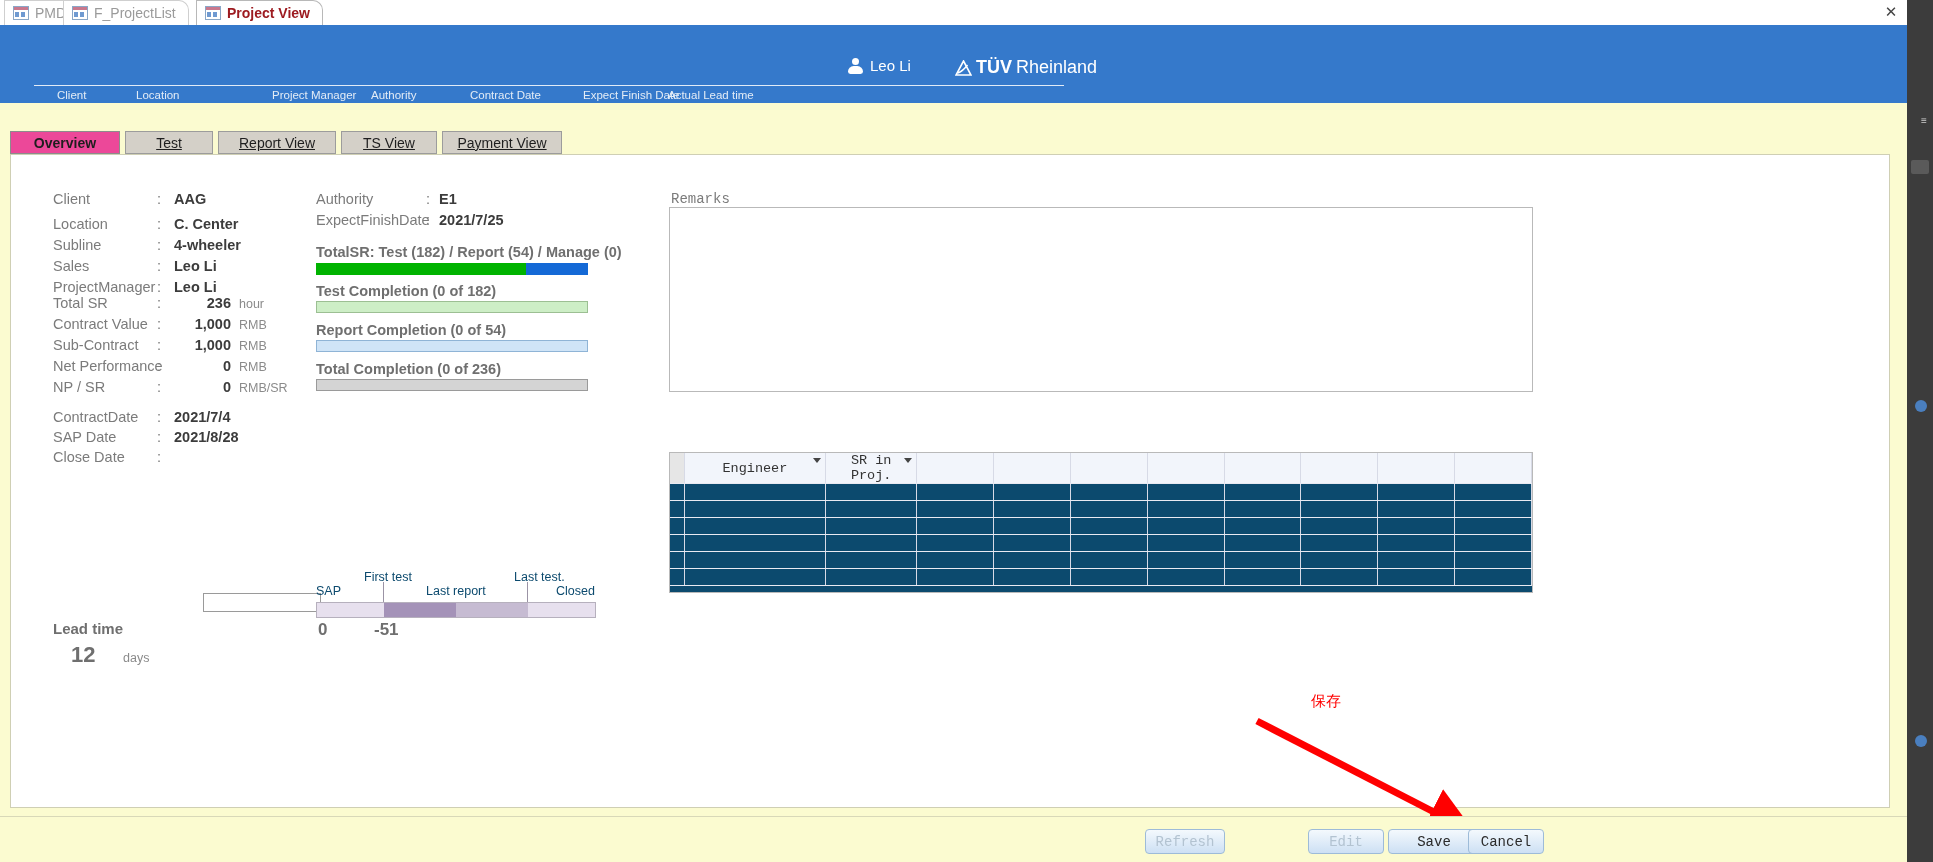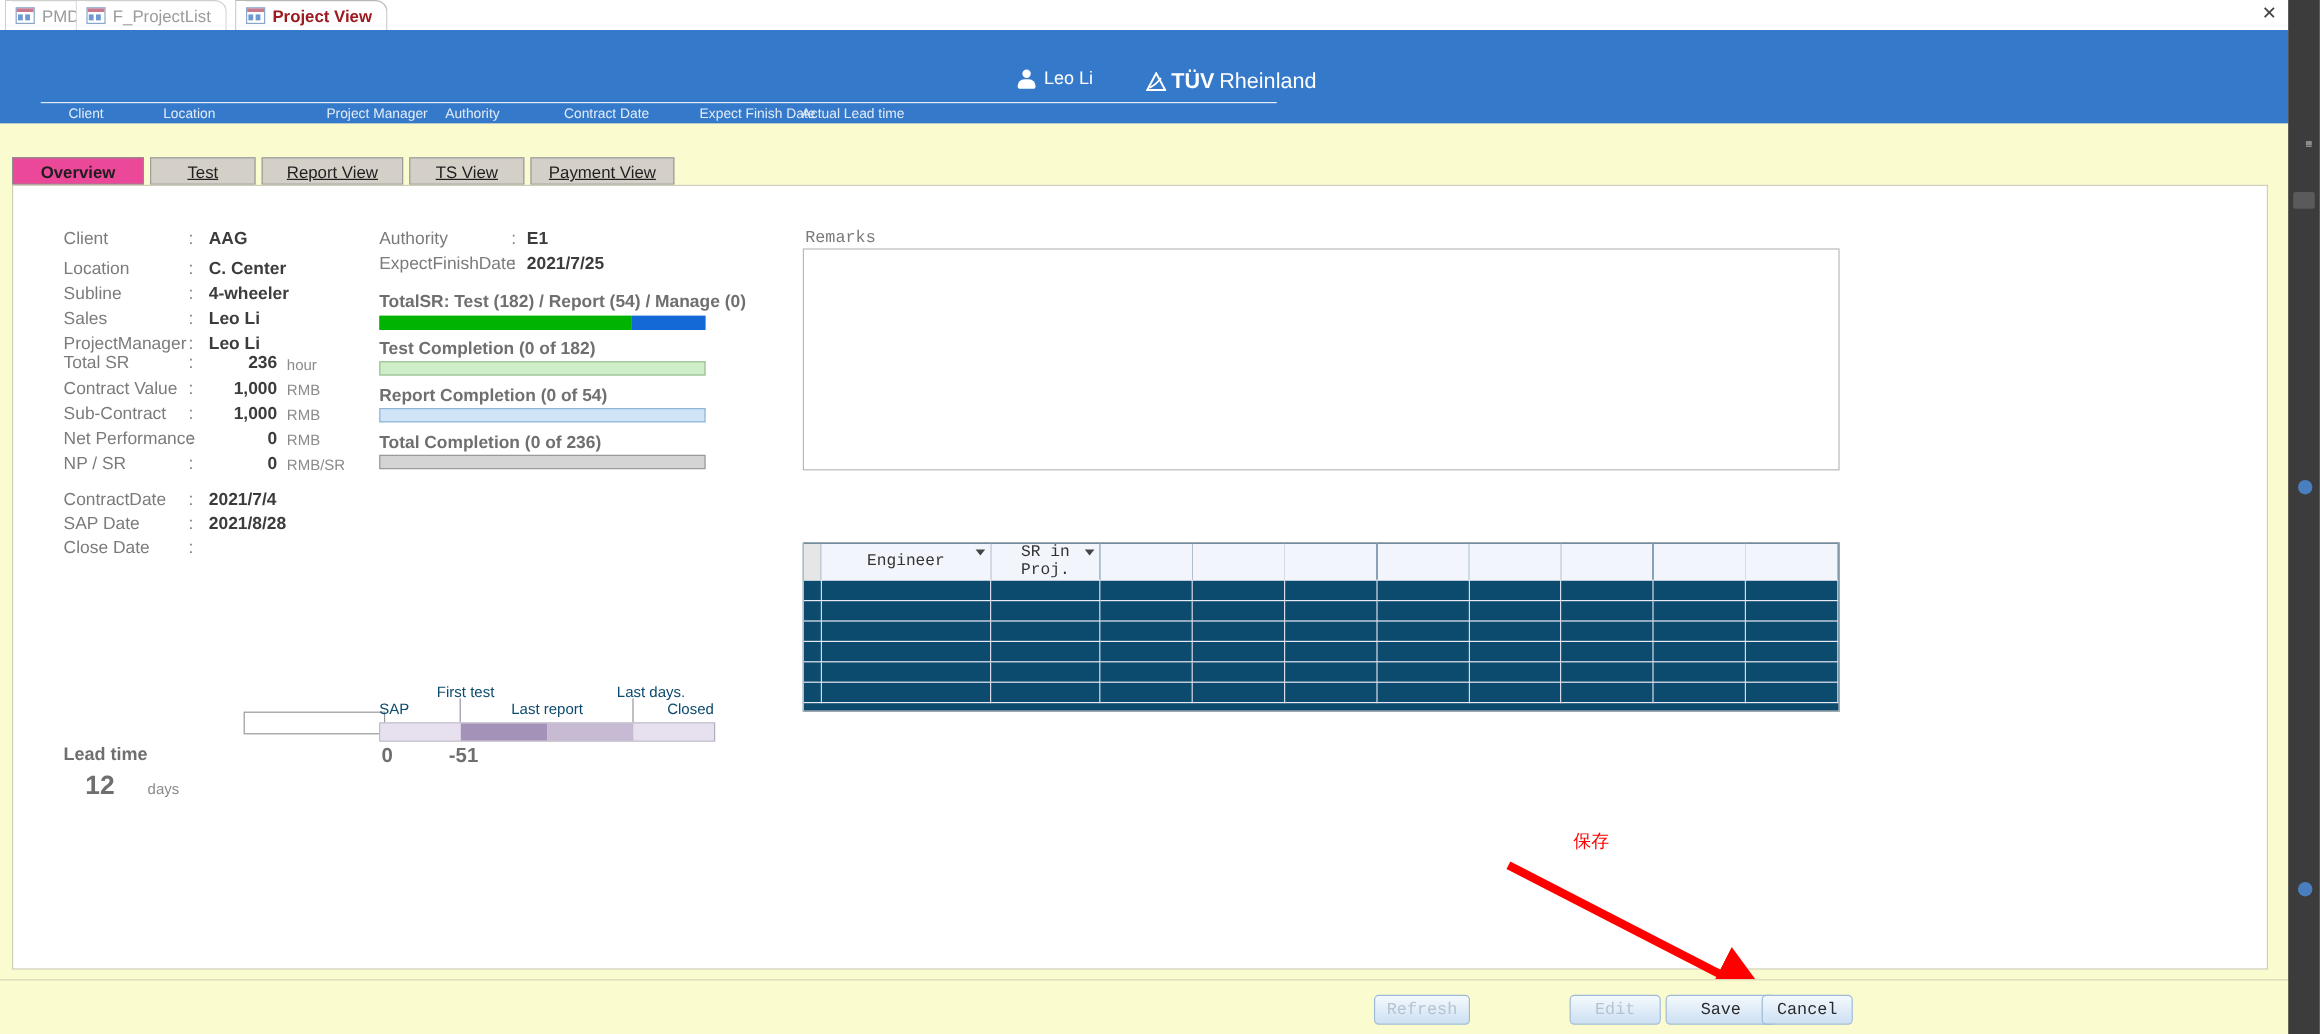--- a/index.html
+++ b/index.html
@@ -362,21 +362,21 @@
 
         <div class="pbar-title" style="left:305px;top:206px;">Total Completion (0 of 236)</div>
         <div class="pbar" id="bar-total" style="left:305px;top:224px;width:272px;border:1px solid #9a9a9a;background:#d4d4d4;">
             <span class="fill" style="width: 0%; background: rgb(212, 212, 212);"></span>
           </div>
 
         <div class="tl">
           <span class="lbl" style="left:0px;top:14px;">SAP</span>
           <span class="lbl" style="left:48px;top:0px;">First test</span>
           <span class="lbl" style="left:110px;top:14px;">Last report</span>
-          <span class="lbl" style="left:198px;top:0px;">Last days.</span>
+          <span class="lbl" style="left:198px;top:0px;">Last test.</span>
           <span class="lbl" style="left:240px;top:14px;">Closed</span>
 
           <span class="tick" style="left:67px;top:12px;height:20px;"></span>
           <span class="tick" style="left:211px;top:12px;height:20px;"></span>
 
           <div class="track">
             <span class="seg" style="left:0px;width:67px;background:#e7e0ee;"></span>
             <span class="seg" style="left:67px;width:72px;background:#a492b8;"></span>
             <span class="seg" style="left:139px;width:72px;background:#c6bbd2;"></span>
             <span class="seg" style="left:211px;width:67px;background:#e7e0ee;"></span>

